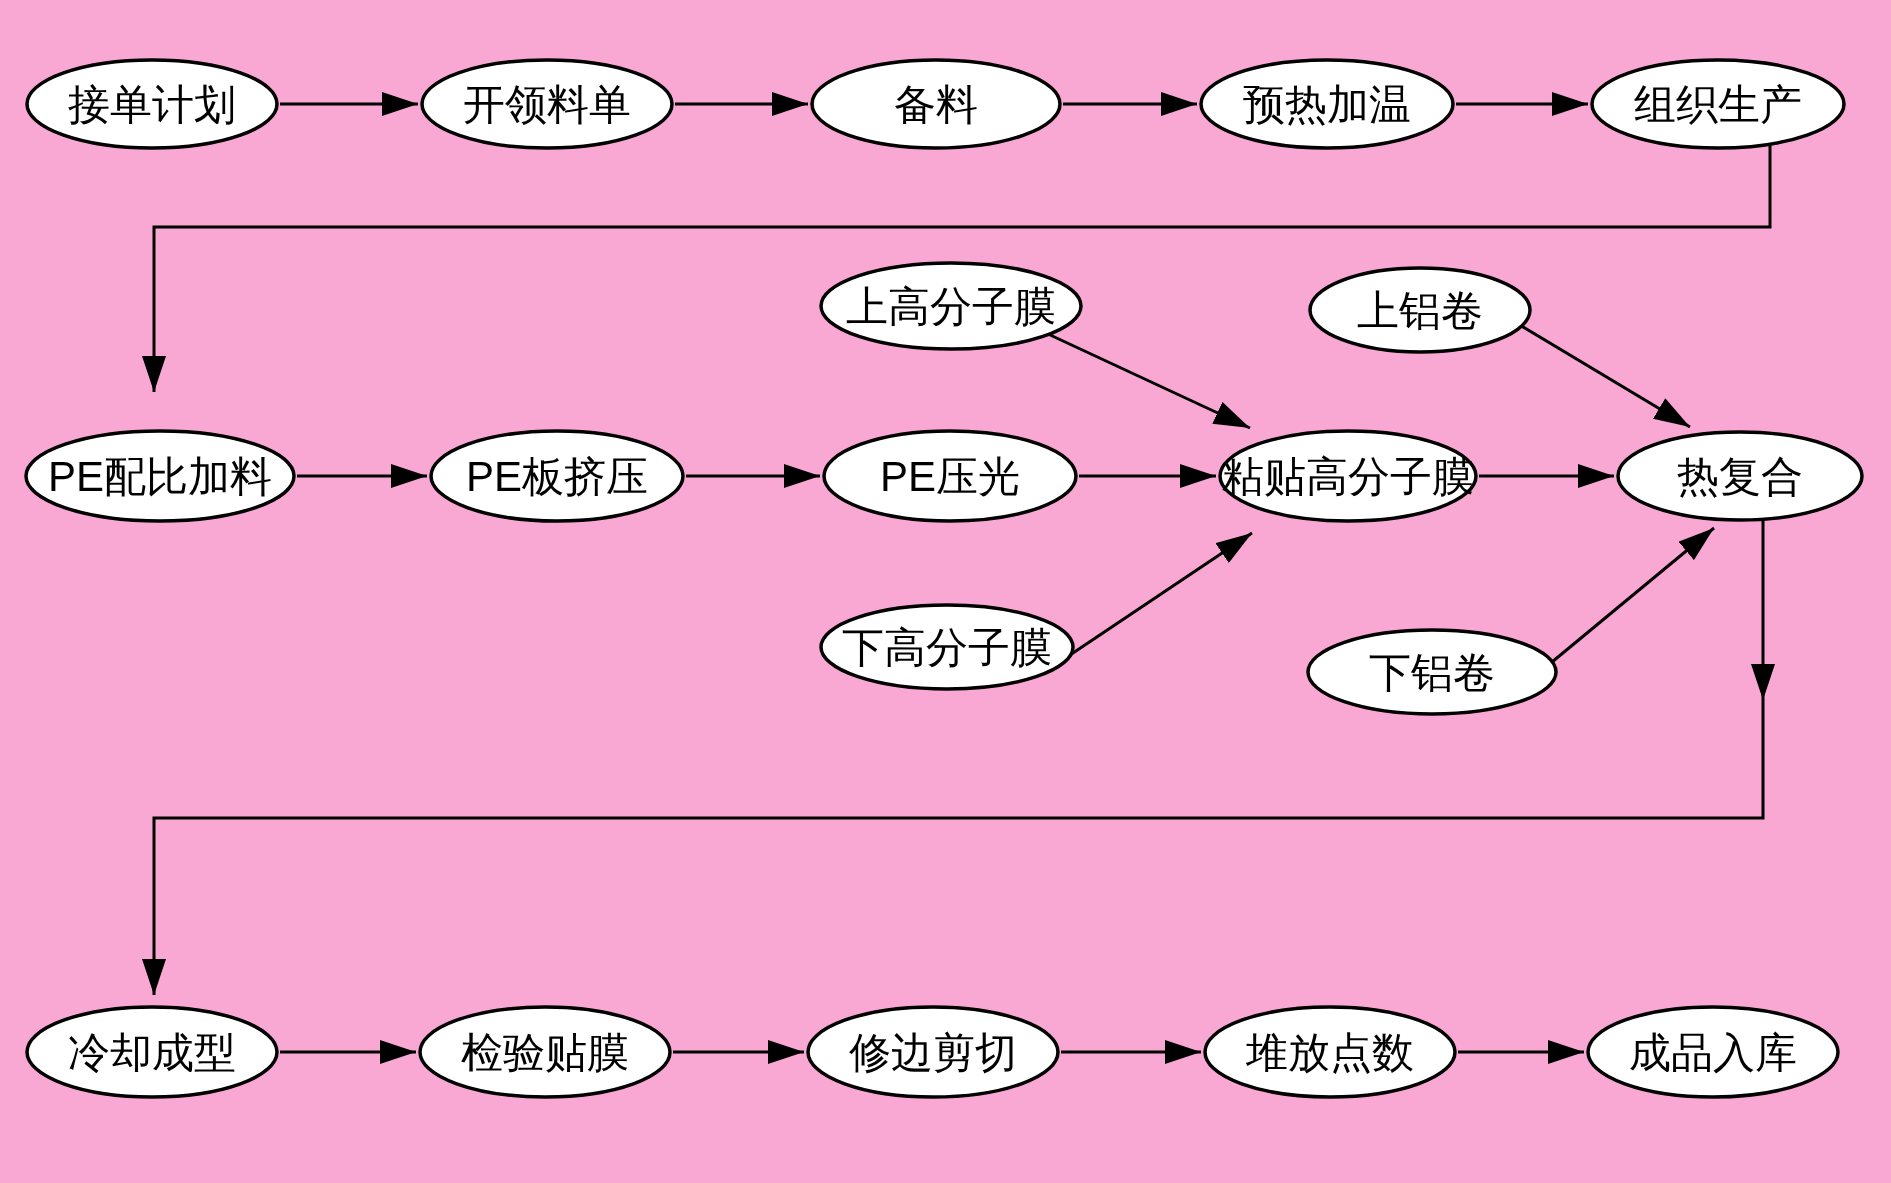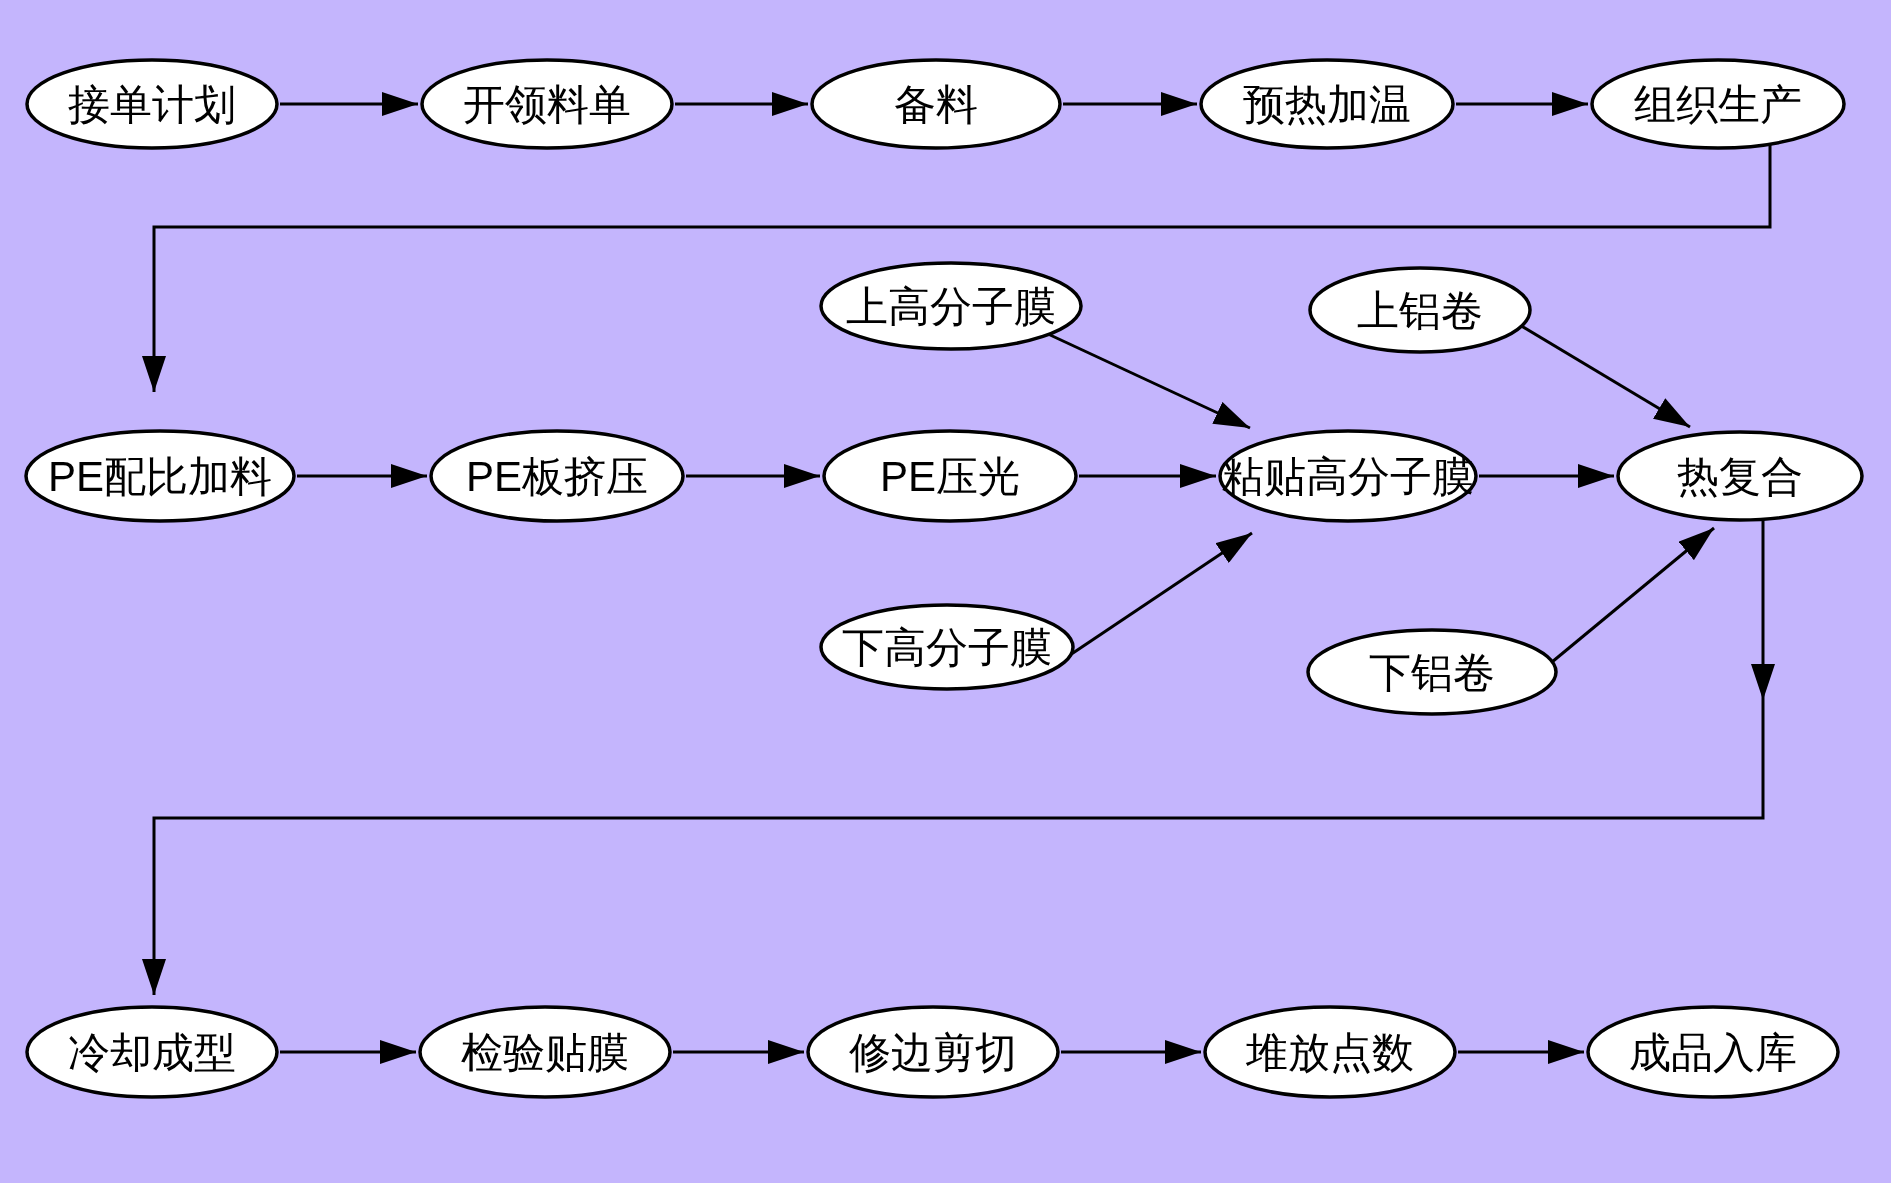--- a/index.html
+++ b/index.html
@@ -5,21 +5,21 @@
   html, body {
     margin: 0;
     padding: 0;
     background: #ffffff;
     font-family: "Liberation Sans", sans-serif;
   }
   .page {
     position: relative;
     width: 1891px;
     height: 1183px;
-    background: #c4b5fd;
+    background: #f9a8d4;
     overflow: hidden;
   }
   svg.flow {
     display: block;
     width: 1891px;
     height: 1183px;
   }
   .node-ellipse {
     fill: #ffffff;
     stroke: #000000;

